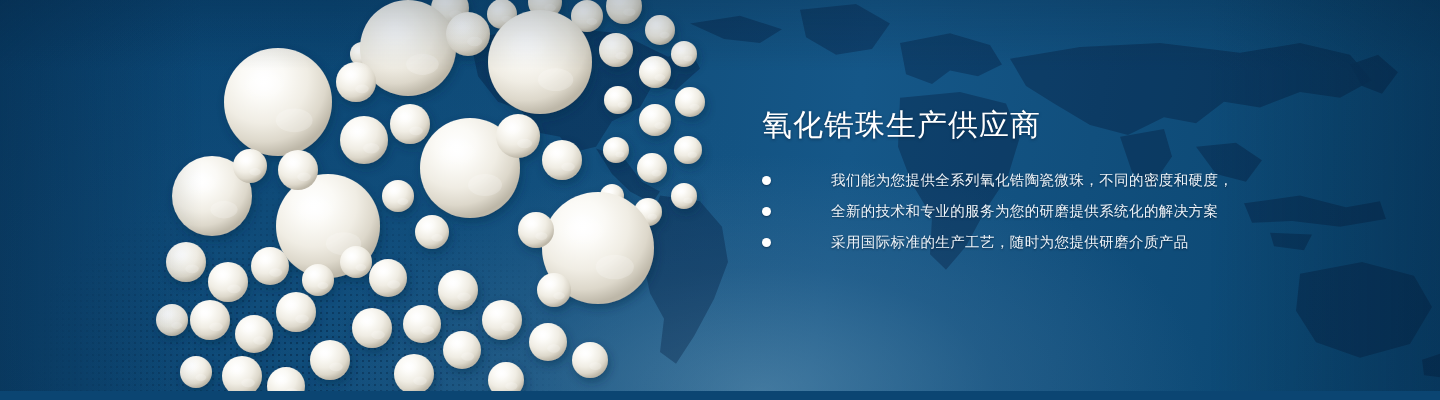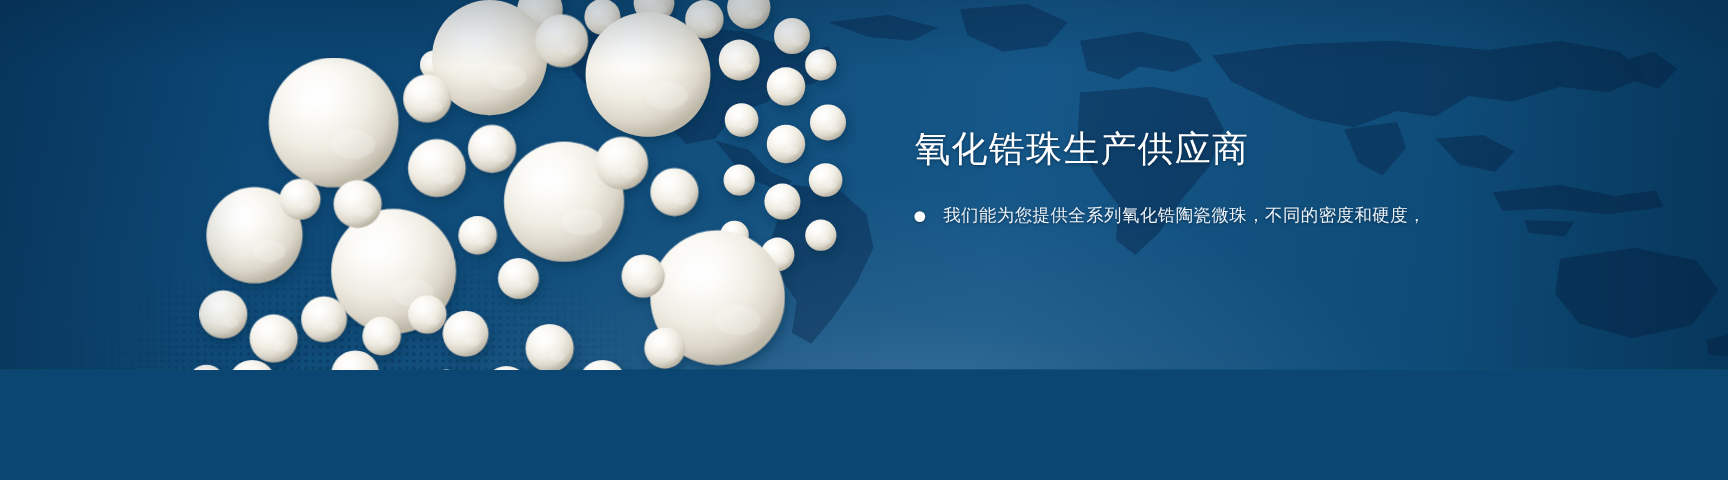--- a/index.html
+++ b/index.html
@@ -8,23 +8,23 @@
     padding: 0;
     background: #0b4572;
   }
   body {
     font-family: "Liberation Sans", "DejaVu Sans", sans-serif;
   }
 
   .banner {
     position: relative;
     width: 1440px;
-    height: 308px;
+    height: 391px;
     overflow: hidden;
-    background: #0f766e;
+    background: #737373;
   }
 
   
   .bg-base {
     position: absolute;
     inset: 0;
     background:
       radial-gradient(ellipse 620px 330px at 760px 392px,
         rgba(104,150,180,0.55) 0%,
         rgba(70,118,155,0.30) 38%,
@@ -104,20 +104,21 @@
 
   .bullets {
     list-style: none;
     margin: 0;
     padding: 0;
   }
   .bullet-row {
     display: flex;
     align-items: flex-start;
     margin-bottom: 6px;
+    gap: 45px;
   }
   .bullet-dot {
     flex: 0 0 auto;
     width: 9px;
     height: 9px;
     border-radius: 50%;
     background: #ffffff;
     margin-top: 8px;
     margin-right: 15px;
     box-shadow: 0 1px 2px rgba(2,22,44,0.5);
@@ -289,18 +290,30 @@
 
     <ul class="bullets">
 
       <li class="bullet-row">
         <span class="bullet-dot"></span>
         <span class="bullet-text">
           <span>我们能为您提供全系列氧化锆陶瓷微珠，不同的密度和硬度，</span>
         </span>
       </li>
 
-
+      <li class="bullet-row">
+        <span class="bullet-dot"></span>
+        <span class="bullet-text">
+          <span>全新的技术和专业的服务为您的研磨提供系统化的解决方案</span>
+        </span>
+      </li>
+
+      <li class="bullet-row">
+        <span class="bullet-dot"></span>
+        <span class="bullet-text">
+          <span>采用国际标准的生产工艺，随时为您提供研磨介质产品</span>
+        </span>
+      </li>
 
     </ul>
   </div>
 
 </div>
 
 </body></html>

